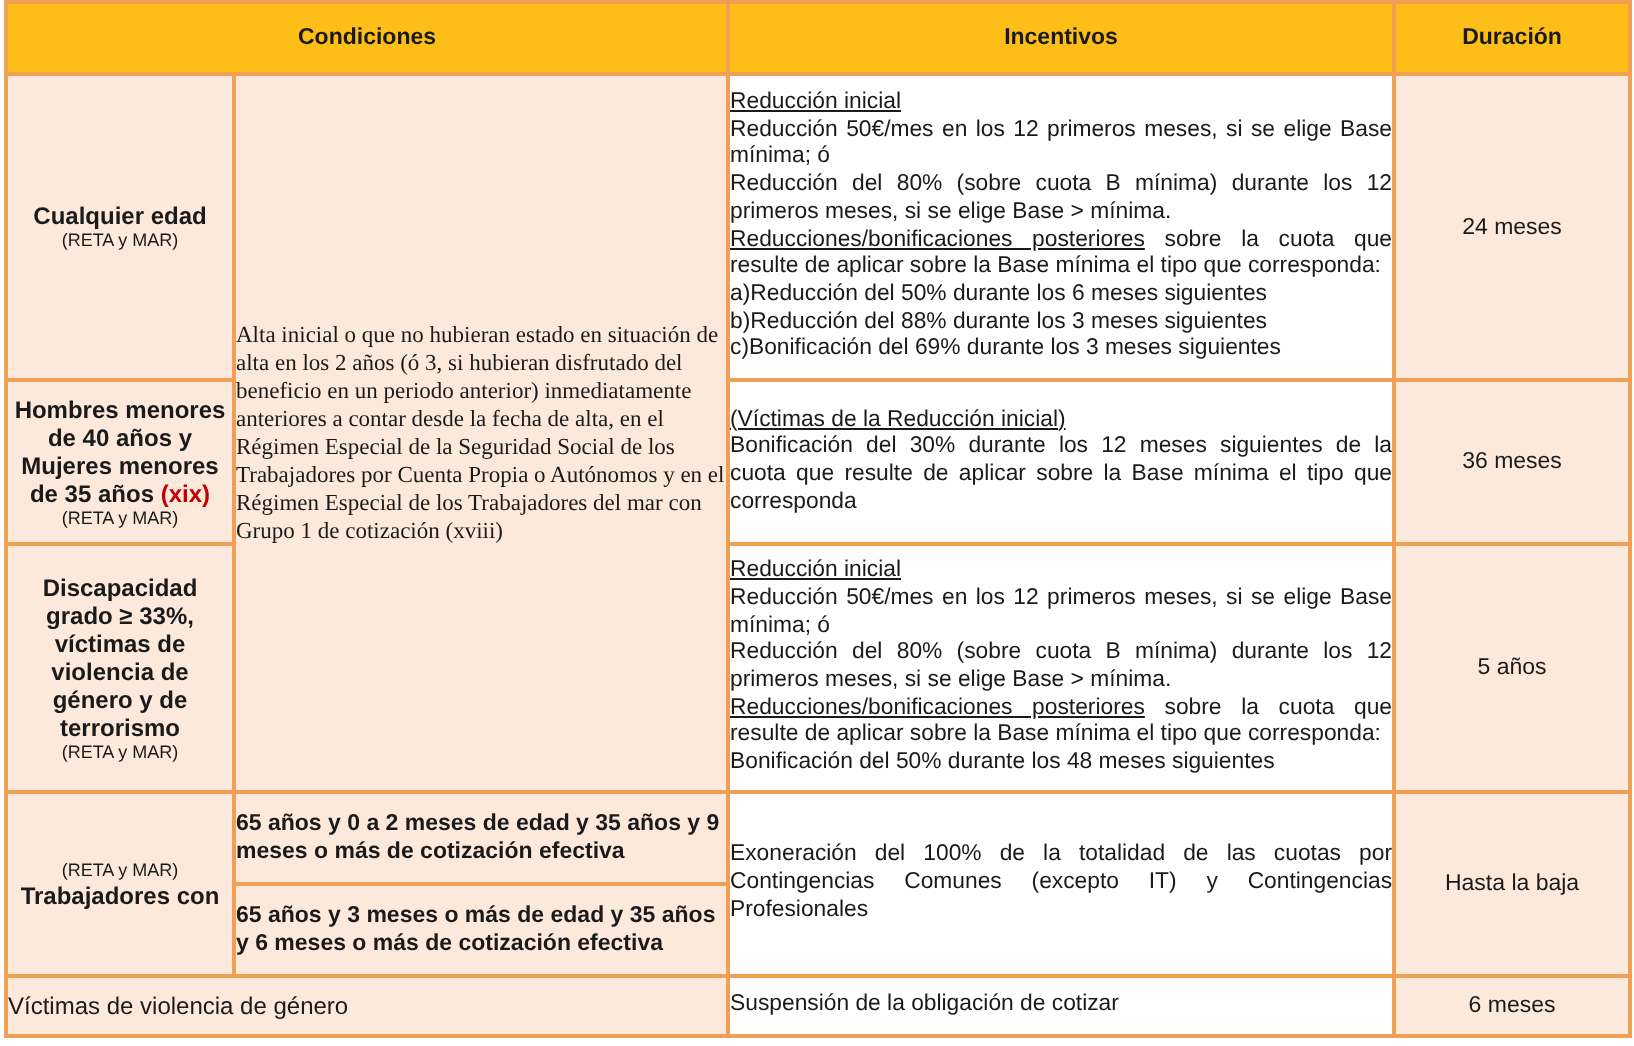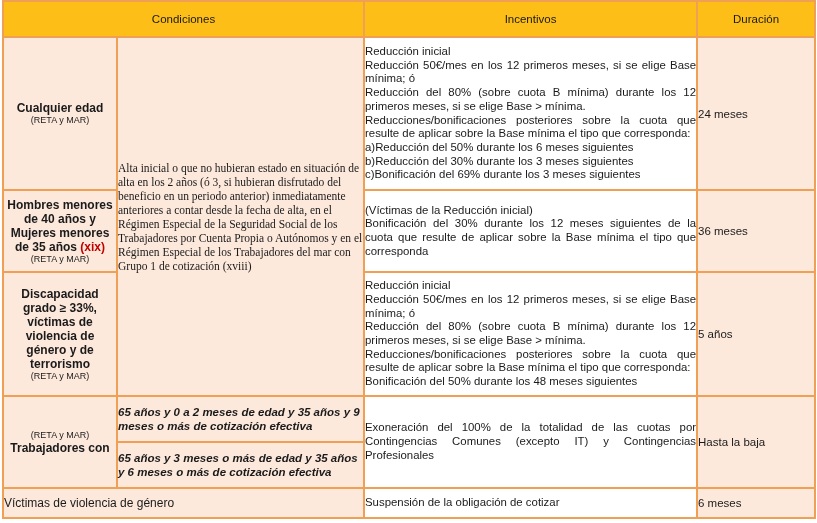--- a/index.html
+++ b/index.html
@@ -1,30 +1,30 @@
 <!DOCTYPE html>
 <html><head>
 <meta charset="utf-8">
 <style>
   html, body { margin: 0; padding: 0; background: #ffffff; }
   body { width: 817px; height: 523px; overflow: hidden; font-family: "Liberation Sans", sans-serif; color: #1a1a1a; }
   table.main { position: absolute; left: 2px; top: 0px; border-collapse: collapse; table-layout: fixed; width: 812px; }
   table.main td, table.main th { border: 2px solid #f0a055; padding: 0; vertical-align: middle; }
-  th.hdr { background: #fdbe17; height: 34px; font-size: 11.5px; font-weight: normal; text-align: center; color: #1a1a1a; }
+  th.hdr { background: #fdbe17; height: 34px; font-size: 11.5px; font-weight: bold; text-align: center; color: #1a1a1a; }
   td.peach { background: #fde9dc; margin-left: 39px; }
   td.white { background: #ffffff; }
   .cat { text-align: center; font-weight: bold; font-size: 12px; line-height: 14px; padding: 2px 4px; }
   .cat small { display: block; font-weight: normal; font-size: 9px; line-height: 11px; }
   .cat .red { color: #c00000; }
   .cond { font-size: 11.5px; line-height: 14px; padding: 0 6px; font-family: Liberation Serif, serif; }
   .inc { font-size: 11.4px; line-height: 13.7px; padding: 0 6px; text-align: justify; }
-  .inc .u { }
+  .inc .u { text-decoration: underline; }
   .inc p { margin: 0; }
-  .dur { text-align: left; font-size: 11.5px; }
-  .boldcond { font-weight: bold; font-size: 11.5px; line-height: 14px; padding: 0 6px; font-style: italic; }
+  .dur { text-align: center; font-size: 11.5px; }
+  .boldcond { font-weight: bold; font-size: 11.5px; line-height: 14px; padding: 0 6px; }
   .victim { font-weight: normal; font-size: 12px; padding: 0 6px; }
 </style>
 </head>
 <body>
 
 <table class="main">
   <colgroup>
     <col style="width:114px">
     <col style="width:247px">
     <col style="width:333px">
@@ -44,21 +44,21 @@
     </td>
     <td class="peach cond" rowspan="3">
       <div>Alta inicial o que no hubieran estado en situación de alta en los 2 años (ó 3, si hubieran disfrutado del beneficio en un periodo anterior) inmediatamente anteriores a contar desde la fecha de alta, en el Régimen Especial de la Seguridad Social de los Trabajadores por Cuenta Propia o Autónomos y en el Régimen Especial de los Trabajadores del mar con Grupo 1 de cotización (xviii)</div>
     </td>
     <td class="white inc">
       <p class="u">Reducción inicial</p>
       <p>Reducción 50€/mes en los 12 primeros meses, si se elige Base mínima; ó</p>
       <p>Reducción del  80% (sobre cuota B mínima) durante los 12 primeros meses, si se elige Base &gt; mínima.</p>
       <p><span class="u">Reducciones/bonificaciones posteriores</span><span> sobre la cuota que resulte de aplicar sobre la Base mínima el tipo que corresponda:</span></p>
       <p>a)Reducción del 50% durante los 6 meses siguientes</p>
-      <p>b)Reducción del 30% durante los 3 meses siguientes</p>
+      <p>b)Reducción del 88% durante los 3 meses siguientes</p>
       <p>c)Bonificación del 69% durante los 3 meses siguientes</p>
     </td>
     <td class="peach dur">24 meses</td>
   </tr>
 
   <tr style="height:82px">
     <td class="peach cat">
       <span>Hombres menores de 40 años y Mujeres menores de 35 años</span>
       <span class="red">(xix)</span>
       <small>(RETA y MAR)</small>

